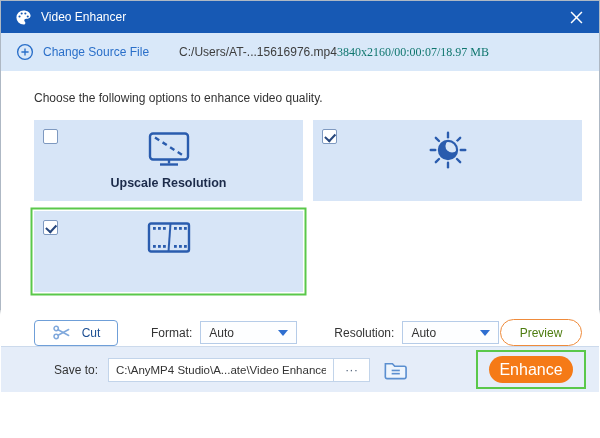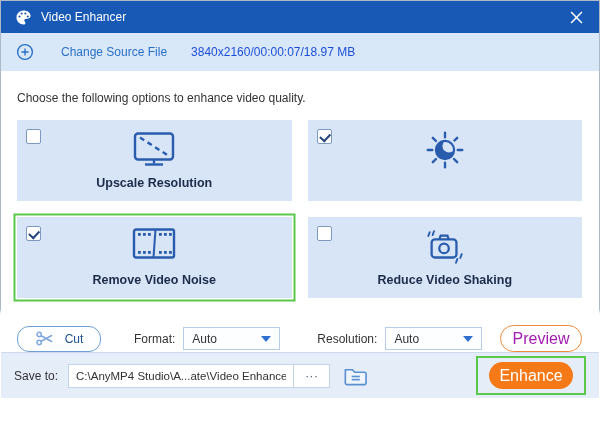--- a/index.html
+++ b/index.html
@@ -26,68 +26,68 @@
     padding:0 14px;flex:0 0 auto;
   }
   .titlebar .app-icon{width:17px;height:17px;display:flex;}
   .titlebar .title{color:#fff;font-size:12px;margin-left:9px;}
   .titlebar .close{margin-left:auto;width:18px;height:18px;display:flex;align-items:center;justify-content:center;cursor:pointer;}
   
   .header{
     height:38px;background:#d9e8f9;display:flex;align-items:center;
     padding:0 15px;font-size:12px;flex:0 0 auto;
   }
-  .change-source{display:flex;align-items:center;gap:27px;color:var(--link-blue);cursor:pointer;}
+  .change-source{display:flex;align-items:center;gap:9px;color:var(--link-blue);cursor:pointer;}
   .file-path{margin-left:30px;color:#3d3d3d;}
-  .file-info{margin-left:24px;color:#1d4ed8;}
-  
-  .main{flex:1 1 auto;background:#fff;padding:20px 17px 0 16px;display:flex;flex-direction:column;}
+  .file-info{color:#0f766e;font-family:Liberation Serif, serif;}
+  
+  .main{flex:1 1 auto;background:#fff;padding:20px 17px 0 33px;display:flex;flex-direction:column;}
   .instruction{font-size:12px;color:#333;margin-bottom:15px;}
-  .cards{display:grid;grid-template-columns:1fr 1fr;gap:16px;}
+  .cards{display:grid;grid-template-columns:1fr 1fr;gap:10px;}
   .card{
     position:relative;background:var(--card-bg);height:81px;
     display:flex;align-items:flex-end;justify-content:center;
     padding-bottom:11px;cursor:pointer;
   }
   .card.highlighted{box-shadow:0 0 0 1.5px #fff,0 0 0 3.5px var(--annotation-green);}
   .checkbox{
     position:absolute;top:9px;left:9px;width:15px;height:15px;background:#fff;
     border:1px solid #7e99c0;border-radius:2px;cursor:pointer;
   }
   .checkbox.checked::after{
     content:"";position:absolute;left:2px;top:3px;width:8px;height:4.5px;
     border-left:2px solid #27477d;border-bottom:2px solid #27477d;transform:rotate(-47deg);
   }
   .card-icon{position:absolute;top:10px;left:50%;transform:translateX(-50%);color:var(--icon-blue);display:flex;}
   .card-label{font-size:12.5px;font-weight:bold;color:#1c2b4a;}
   
   .controls{display:flex;align-items:center;margin-top:27px;font-size:12px;color:#333;}
   .cut-btn{
-    width:84px;height:26px;border:1px solid #6f9fd8;border-radius:12px;background:#fff;
+    width:84px;height:26px;border:1px solid #6f9fd8;border-radius:4px;background:#fff;
     display:flex;align-items:center;justify-content:center;gap:10px;cursor:pointer;
     color:#1d4f93;font-size:12px;text-align:center;
   }
   .cut-btn .scissors{color:#7fa8dc;display:flex;}
   .field-label{margin-left:33px;}
   .field-label.res{margin-left:37px;}
   .select{
     margin-left:8px;width:97px;height:23px;border:1px solid #b6cce8;background:#fdfeff;
     display:flex;align-items:center;justify-content:space-between;padding:0 8px;cursor:pointer;
   }
   .caret{width:0;height:0;border-left:5px solid transparent;border-right:5px solid transparent;border-top:6px solid #2f6fd0;}
   .preview-btn{
     margin-left:auto;width:82px;height:27px;border:1.5px solid #ef8b3b;border-radius:14px;
-    background:transparent;color:#a21caf;font-size:16px;display:flex;align-items:center;justify-content:center;cursor:pointer;
+    background:transparent;color:#4d7c0f;font-size:12px;display:flex;align-items:center;justify-content:center;cursor:pointer;
   }
   
   .footer{
     height:46px;flex:0 0 auto;background:#e5edf9;border-top:1px solid #ccdaec;
     display:flex;align-items:center;padding:0 13px;font-size:12px;color:#333;
   }
-  .save-label{margin-right:10px;}
+  .save-label{margin-right:10px;margin-left:40px;}
   .save-input{
     width:226px;height:24px;border:1px solid #c2d4ea;background:#fff;color:#333;
     font-size:11.5px;padding:0 7px;font-family:"Liberation Sans","DejaVu Sans",sans-serif;
   }
   .browse-btn{
     width:37px;height:24px;margin-left:-1px;border:1px solid #c2d4ea;background:#fff;
     color:#5a6a80;font-size:13px;line-height:10px;cursor:pointer;display:flex;align-items:center;justify-content:center;
   }
   .folder-btn{margin-left:13px;background:transparent;border:none;cursor:pointer;color:#5b8fd0;display:flex;}
   .enhance-wrap{margin-left:auto;border:2px solid var(--annotation-green);padding:4px 11px;}
@@ -116,20 +116,21 @@
   </div>
 
   <div class="header">
     <span class="change-source">
       <svg viewBox="0 0 20 20" width="18" height="18">
           <circle cx="10" cy="10" r="8.2" fill="none" stroke="#2a6fc9" stroke-width="1.5"></circle>
           <path d="M10 6v8 M6 10h8" stroke="#2a6fc9" stroke-width="1.5"></path>
         </svg>
       <span>Change Source File</span>
     </span>
+    <span class="file-path">C:/Users/AT-...15616976.mp4</span>
     <span class="file-info">3840x2160/00:00:07/18.97 MB</span>
   </div>
 
   <div class="main">
     <div class="instruction">Choose the following options to enhance video quality.</div>
 
     <div class="cards">
 
       <div class="card">
         <span class="checkbox"></span>
@@ -180,40 +181,22 @@
                 <rect x="37" y="5.5" width="2.8" height="2.8"></rect>
               <rect x="6" y="23.5" width="2.8" height="2.8"></rect>
                 <rect x="11" y="23.5" width="2.8" height="2.8"></rect>
                 <rect x="16" y="23.5" width="2.8" height="2.8"></rect>
               <rect x="27" y="23.5" width="2.8" height="2.8"></rect>
                 <rect x="32" y="23.5" width="2.8" height="2.8"></rect>
                 <rect x="37" y="23.5" width="2.8" height="2.8"></rect>
             </g>
           </svg>
         </span>
-        <div class="card-label">Remove Video Noise</div>
-      </div>
-
-      <div class="card">
-        <span class="checkbox"></span>
-        <span class="card-icon">
-          <svg viewBox="0 0 44 40" width="42" height="40" fill="none" stroke="currentColor" stroke-width="2.4">
-            <rect x="8" y="12" width="26" height="19" rx="3.5"></rect>
-            <path d="M16 12 L17.5 8 H24.5 L26 12"></path>
-            <circle cx="21" cy="21.5" r="5"></circle>
-            <g stroke-width="2" stroke-linecap="round">
-              <path d="M6 4.5 L4.5 8.5"></path>
-                <path d="M10.5 3.5 L9 7.5"></path>
-              <path d="M38 31.5 L39.5 27.5"></path>
-                <path d="M33.5 36.5 L35 32.5"></path>
-            </g>
-          </svg>
-        </span>
-        <div class="card-label">Reduce Video Shaking</div>
-      </div>
+      </div>
+
 
     </div>
 
     <div class="controls">
       <button class="cut-btn">
         <span class="scissors">
           <svg viewBox="0 0 24 20" width="20" height="17" fill="none" stroke="currentColor" stroke-width="1.8" stroke-linecap="round">
             <circle cx="5" cy="5.2" r="2.6"></circle>
               <circle cx="5" cy="14.8" r="2.6"></circle>
             <line x1="7.3" y1="6.7" x2="20" y2="13.6"></line>

